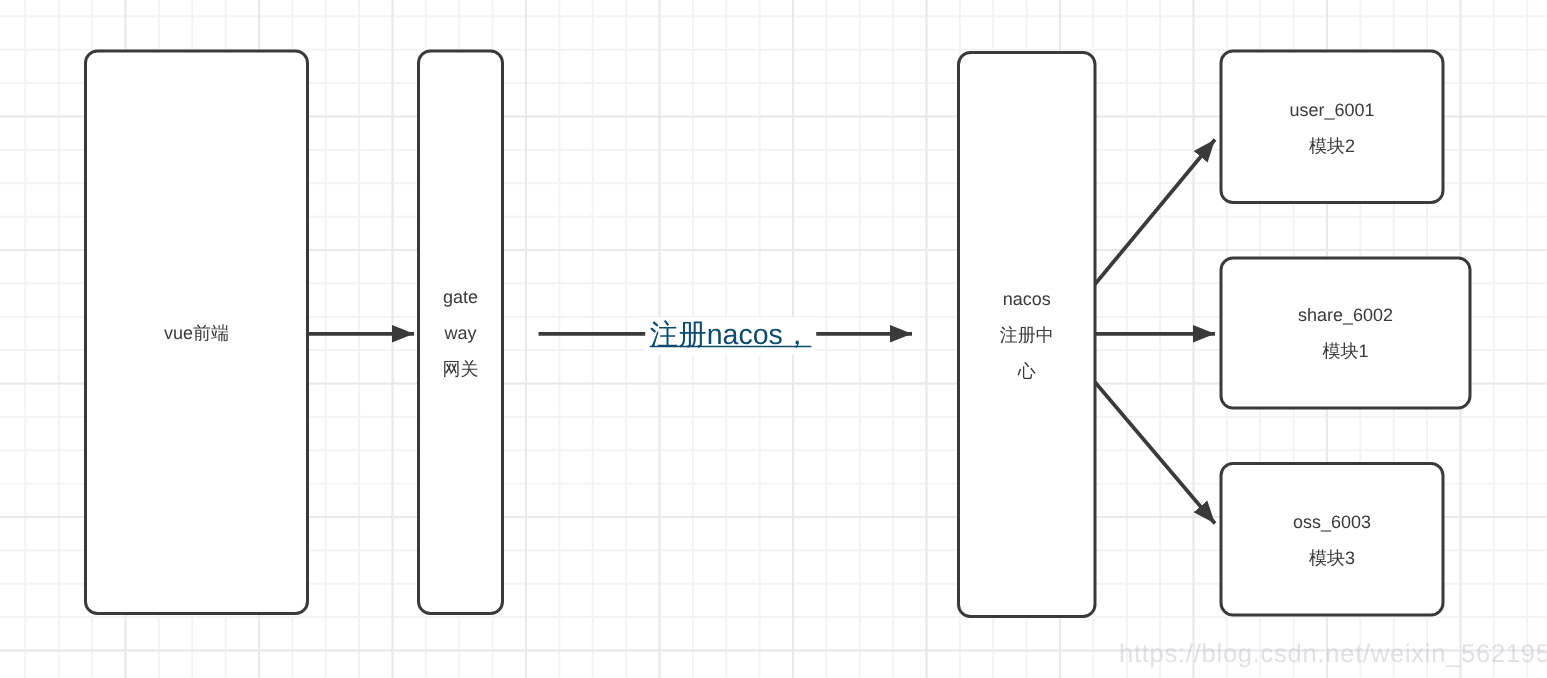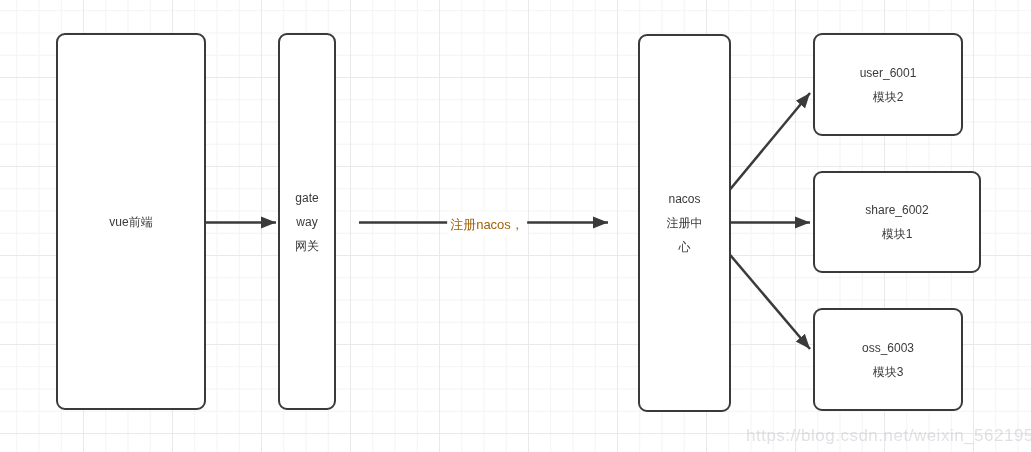--- a/index.html
+++ b/index.html
@@ -47,27 +47,28 @@
   .node-gateway { left: 278px; top: 33px;  width: 58px;  height: 377px; }
   .node-nacos   { left: 610px; top: 34px;  width: 93px;  height: 378px; margin-left: 28px; }
   .node-user    { left: 813px; top: 33px;  width: 150px; height: 103px; }
   .node-share   { left: 813px; top: 171px; width: 168px; height: 102px; }
   .node-oss     { left: 813px; top: 308px; width: 150px; height: 103px; align-items: center; }
   .edge-label {
     position: absolute;
     left: 487px; top: 224px;
     transform: translate(-50%, -50%);
     background: #ffffff;
-    color: #a16207;
-    font-size: 13px;
+    color: #0c4a6e;
+    font-size: 19px;
     line-height: 25px;
     text-align: center;
     white-space: nowrap;
     padding: 0 3px;
     z-index: 3;
+    text-decoration: underline;
   }
   .watermark {
     position: absolute;
     left: 746px; top: 426px;
     font-size: 17px;
     color: rgba(183, 183, 192, 0.42);
     letter-spacing: 0.5px;
     white-space: nowrap;
     z-index: 4;
     user-select: none;

